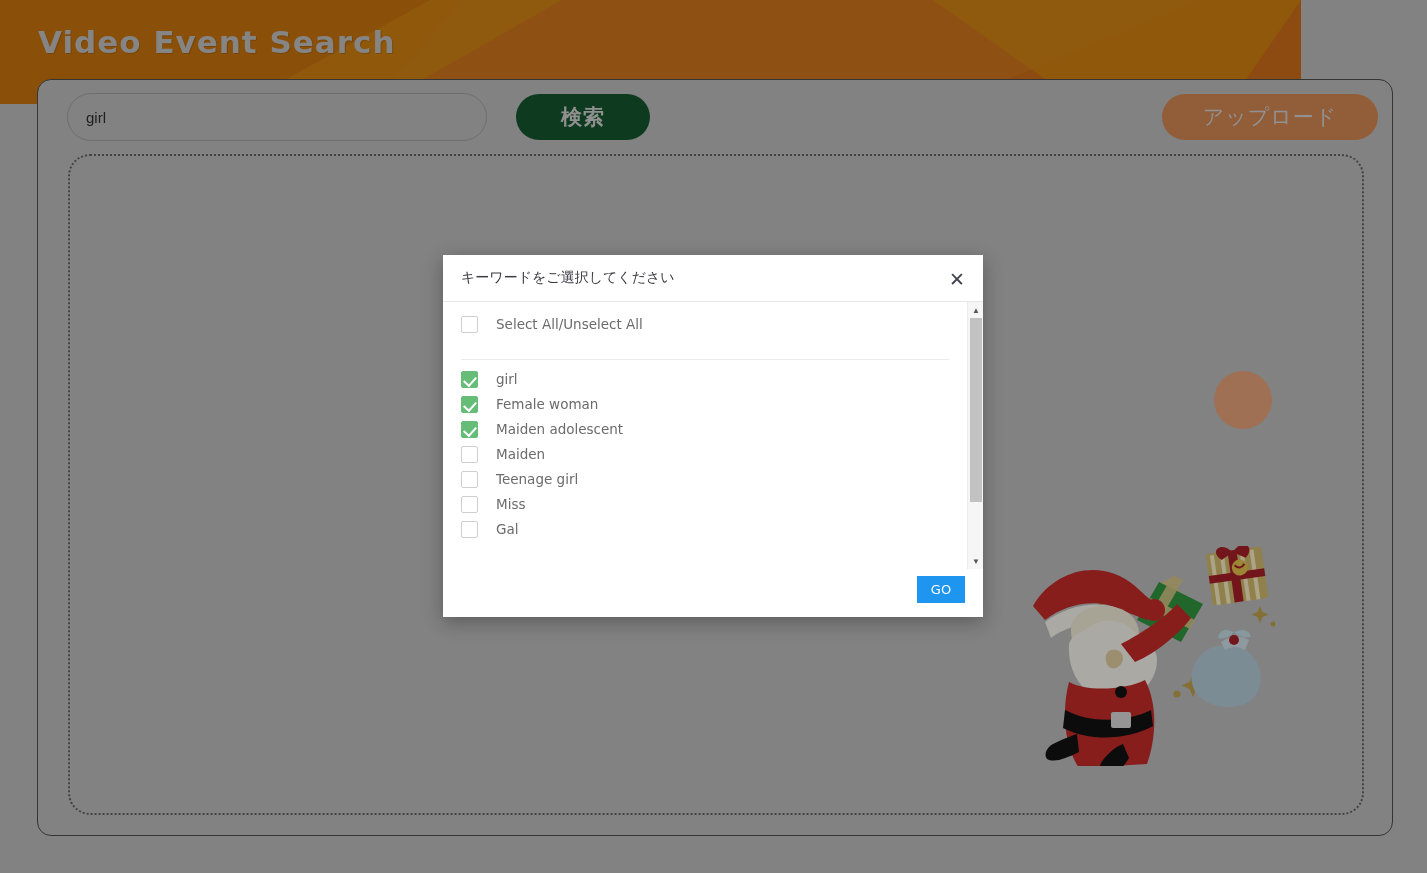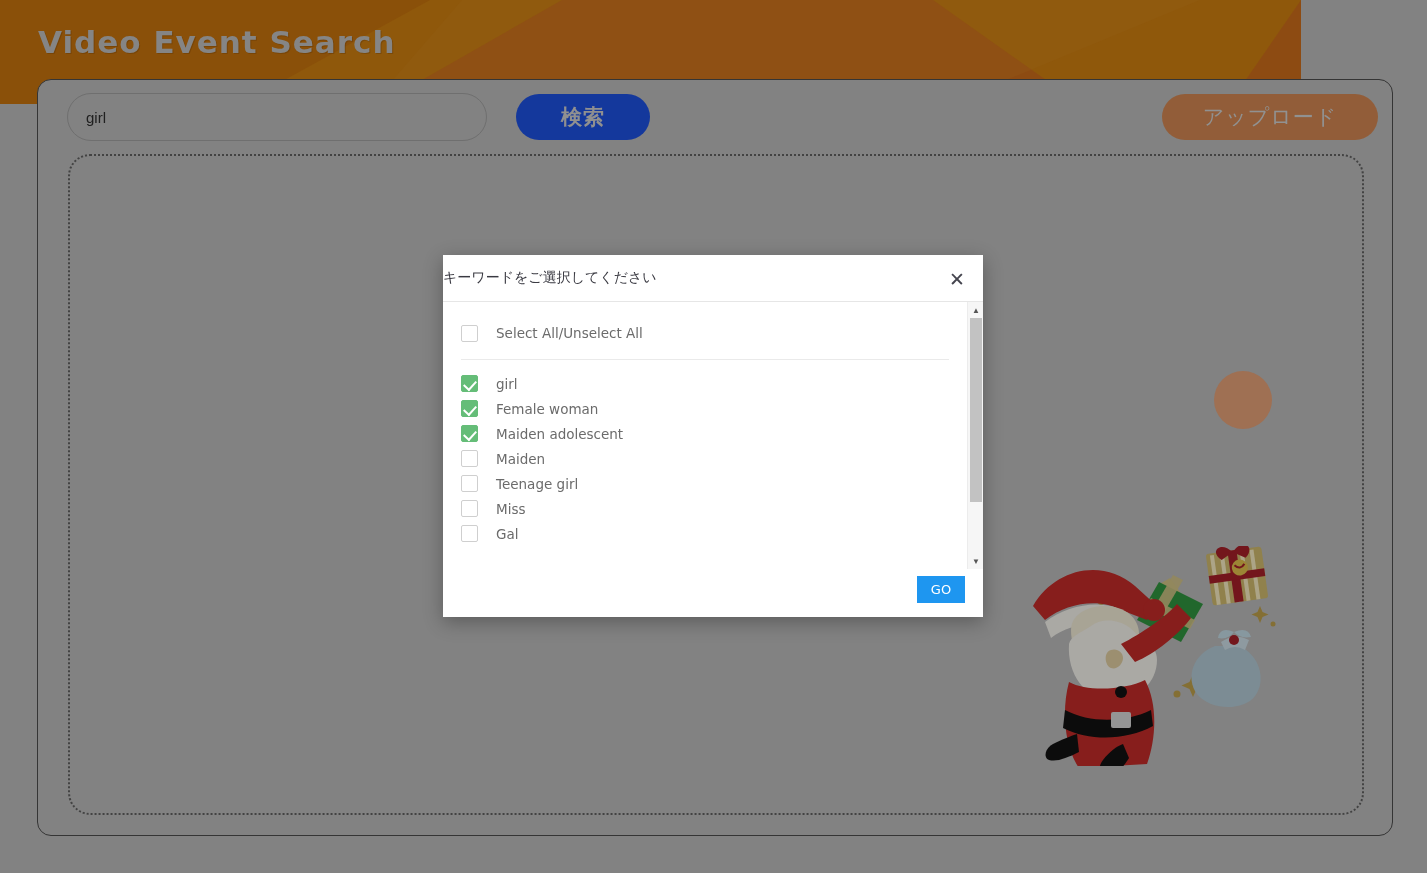--- a/index.html
+++ b/index.html
@@ -68,21 +68,21 @@
     background: #b4b4b4;
     color: #2d2d2d;
     font-size: 15px;
     padding: 0 18px;
     outline: none;
     font-family: "Liberation Sans", sans-serif;
   }
   .search-btn {
     position: absolute; left: 478px; top: 14px;
     width: 134px; height: 46px;
-    background: #1d4ed8;
+    background: #14532d;
     border: none; border-radius: 23px;
     color: #c8c8c8;
     font-size: 21px; font-weight: bold;
     cursor: pointer;
     font-family: "DejaVu Sans", sans-serif;
     letter-spacing: 1px;
   }
   .upload-btn {
     position: absolute; right: 14px; top: 14px;
     width: 216px; height: 46px;
@@ -126,20 +126,21 @@
     background: #ffffff;
     box-shadow: 0 5px 18px rgba(0,0,0,0.30);
   }
   .modal-head {
     position: relative;
     height: 47px;
     border-bottom: 1px solid #e6e6e6;
     display: flex; align-items: center;
   }
   .modal-title {
+    margin-left: 18px;
     font-size: 14px;
     color: #3a3a42;
     font-family: Liberation Mono, monospace;
     text-align: right;
   }
   .modal-close {
     position: absolute; right: 12px; top: 10px;
     width: 28px; height: 28px;
     display: flex; align-items: center; justify-content: center;
     color: #44444e; font-size: 19px; cursor: pointer;
@@ -153,21 +154,21 @@
     padding: 0;
     overflow: hidden;
   }
   .list-scroll {
     position: absolute; left: 0; top: 0;
     width: 524px; height: 267px;
     overflow: hidden;
     padding: 14px 0 0 0;
   }
   .row {
-    display: flex; align-items: center;
+    display: flex; 
     height: 25px;
     padding-left: 18px;
   }
   .row.head { height: 34px; }
   .cb {
     width: 17px; height: 17px;
     border: 1px solid #cfcfcf;
     border-radius: 2px;
     background: #ffffff;
     flex: 0 0 auto;

